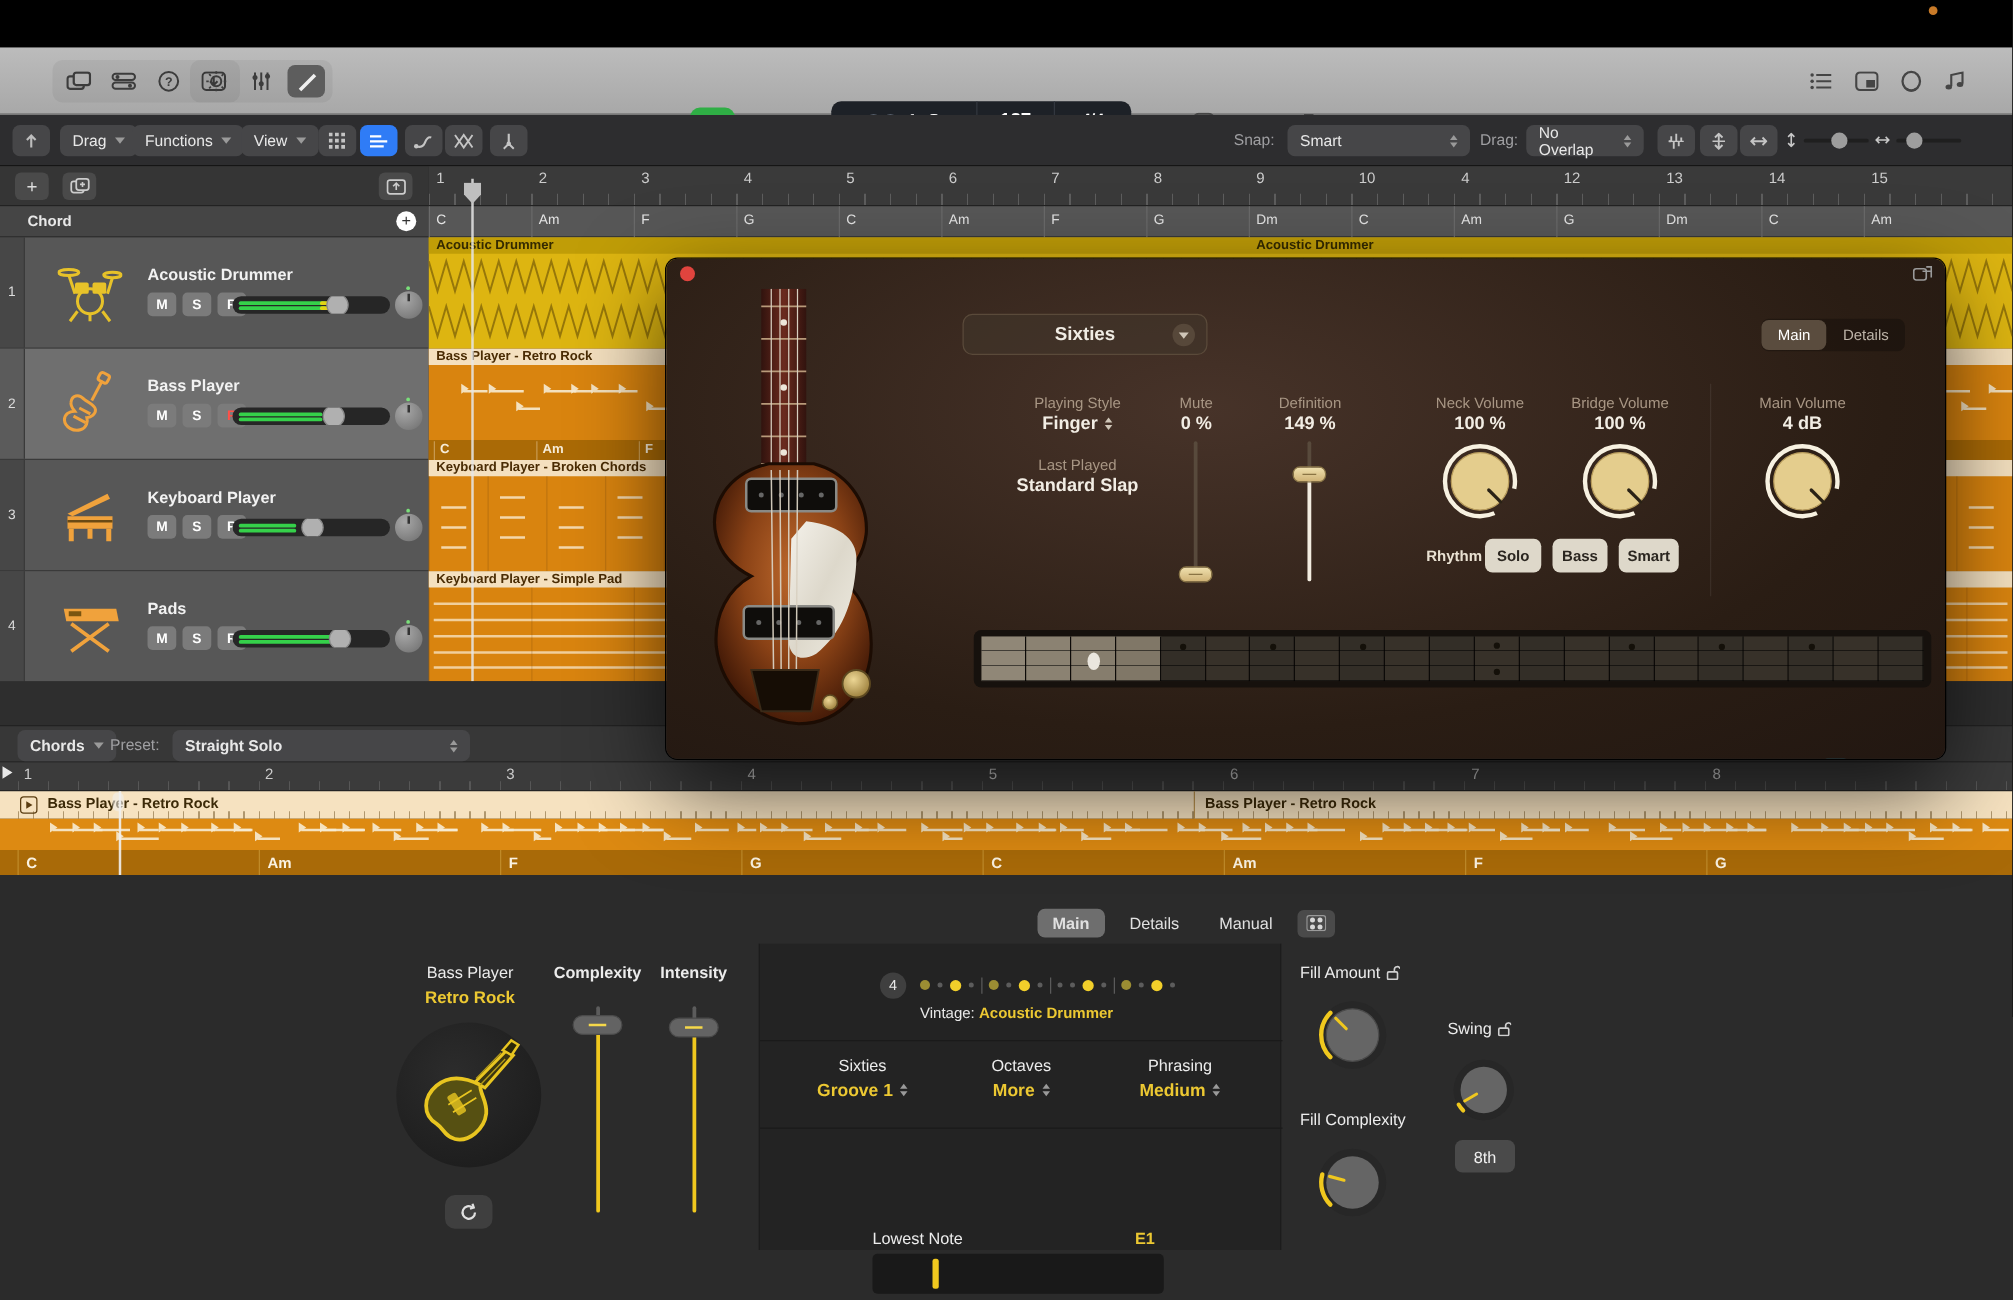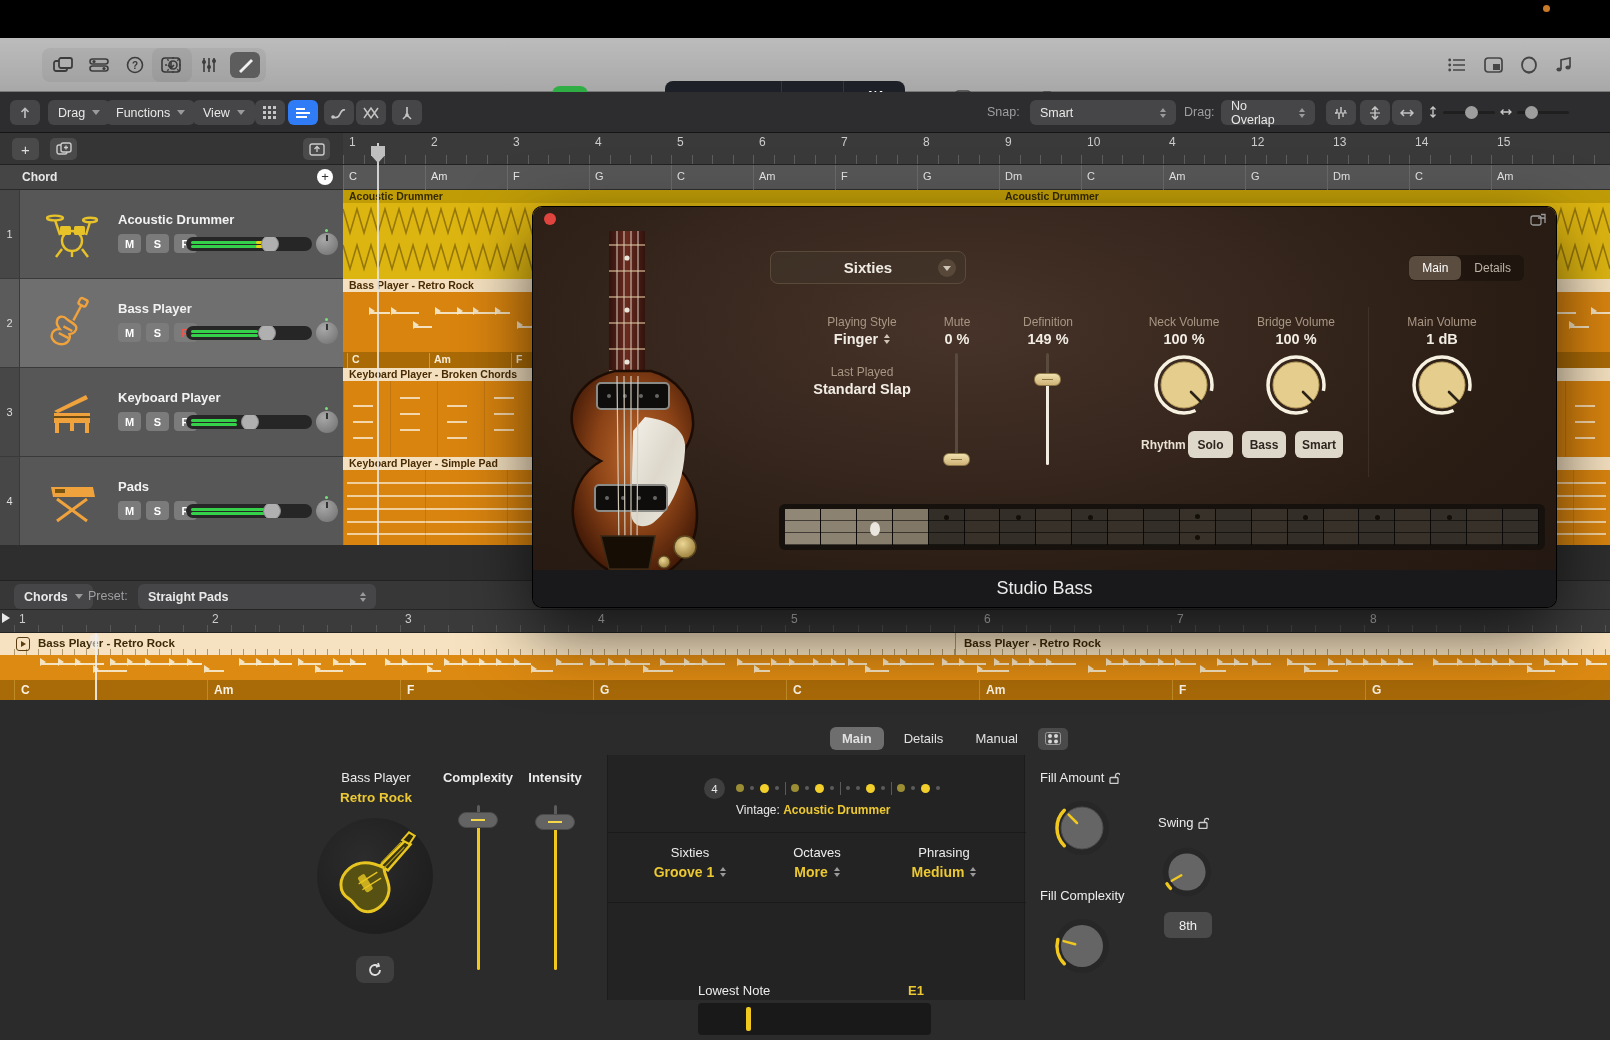--- a/index.html
+++ b/index.html
@@ -834,21 +834,21 @@
   <div class="abs phmarker"></div>
 
   <div class="abs edgap"></div>
   <div class="abs edhead">
     <div class="mbtn" style="left:14px;top:3px">
         <span style="font-weight:bold">Chords</span>
         <div class="chev"></div>
       </div>
     <div class="mlabel" style="left:88px;top:8px">Preset:</div>
     <div class="mbtn" style="left:138px;top:3px;width:238px;justify-content:space-between">
-        <span style="font-weight:bold">Straight Pads</span>
+        <span style="font-weight:bold">Straight Solo</span>
         <div class="stepper">
           <div class="chevup"></div>
           <div class="chevdn"></div>
         </div>
       </div>
   </div>
   <div class="abs edruler">
       <div id="edbars">
         <div class="rbar" style="left: 19px;">1</div>
         <div class="rbar" style="left: 212px;">2</div>
@@ -1232,21 +1232,21 @@
     <div class="pglabel" style="left:763px;top:108px">Bridge Volume</div>
     <div class="pgvalue" style="left:763px;top:124px">100 %</div>
     <svg width="66" height="66" style="position:absolute;left:730px;top:145px">
       <circle cx="33" cy="33" r="28" fill="none" stroke="#f7f1e1" stroke-width="3.5" stroke-dasharray="150 26" stroke-dashoffset="-32"></circle>
       <circle cx="33" cy="33" r="23" fill="#e4cd8d"></circle>
         <circle cx="33" cy="33" r="23" fill="none" stroke="#b89c5c" stroke-width="1"></circle>
       <path d="M40 40 L49.5 49.5" stroke="#2a2216" stroke-width="2.6" stroke-linecap="round"></path>
     </svg>
     <div style="position:absolute;left:835px;top:100px;width:1px;height:170px;background:rgba(255,255,255,.07)"></div>
     <div class="pglabel" style="left:909px;top:108px">Main Volume</div>
-    <div class="pgvalue" style="left:909px;top:124px">1 dB</div>
+    <div class="pgvalue" style="left:909px;top:124px">4 dB</div>
     <svg width="66" height="66" style="position:absolute;left:876px;top:145px">
       <circle cx="33" cy="33" r="28" fill="none" stroke="#f7f1e1" stroke-width="3.5" stroke-dasharray="150 26" stroke-dashoffset="-32"></circle>
       <circle cx="33" cy="33" r="23" fill="#e4cd8d"></circle>
         <circle cx="33" cy="33" r="23" fill="none" stroke="#b89c5c" stroke-width="1"></circle>
       <path d="M40 40 L49.5 49.5" stroke="#2a2216" stroke-width="2.6" stroke-linecap="round"></path>
     </svg>
 
     <div class="rhythmlbl" style="left:608px;top:231px">Rhythm</div>
     <div class="pickbtn" style="left:655px;top:224px;width:45px">Solo</div>
     <div class="pickbtn" style="left:709px;top:224px;width:44px">Bass</div>
@@ -1280,18 +1280,15 @@
           <div class="fdot" style="left: 230.881px; top: 6px;"></div>
           <div class="fdot" style="left: 302.69px; top: 6px;"></div>
           <div class="fdot" style="left: 518.119px; top: 6px;"></div>
           <div class="fdot" style="left: 589.929px; top: 6px;"></div>
           <div class="fdot" style="left: 661.738px; top: 6px;"></div>
           <div class="fdot" style="left: 410.405px; top: 5px;"></div>
           <div class="fdot" style="left: 410.405px; top: 26px;"></div>
           <div class="fmark" style="left: 84.7619px; top: 13px;"></div>
         </div>
       </div>
-    <div class="pfoot">
-        <span>Studio Bass</span>
-      </div>
   </div>
 
 </div>
 
 </body></html>

